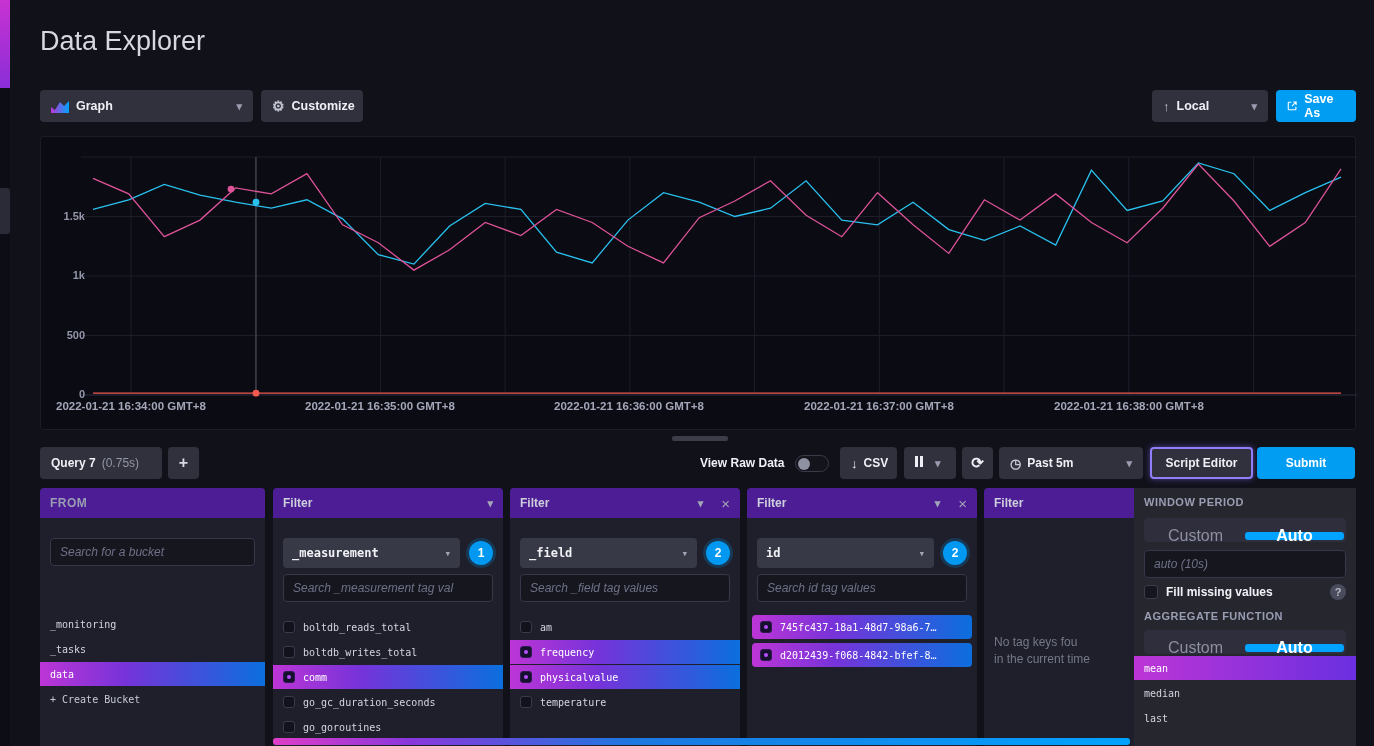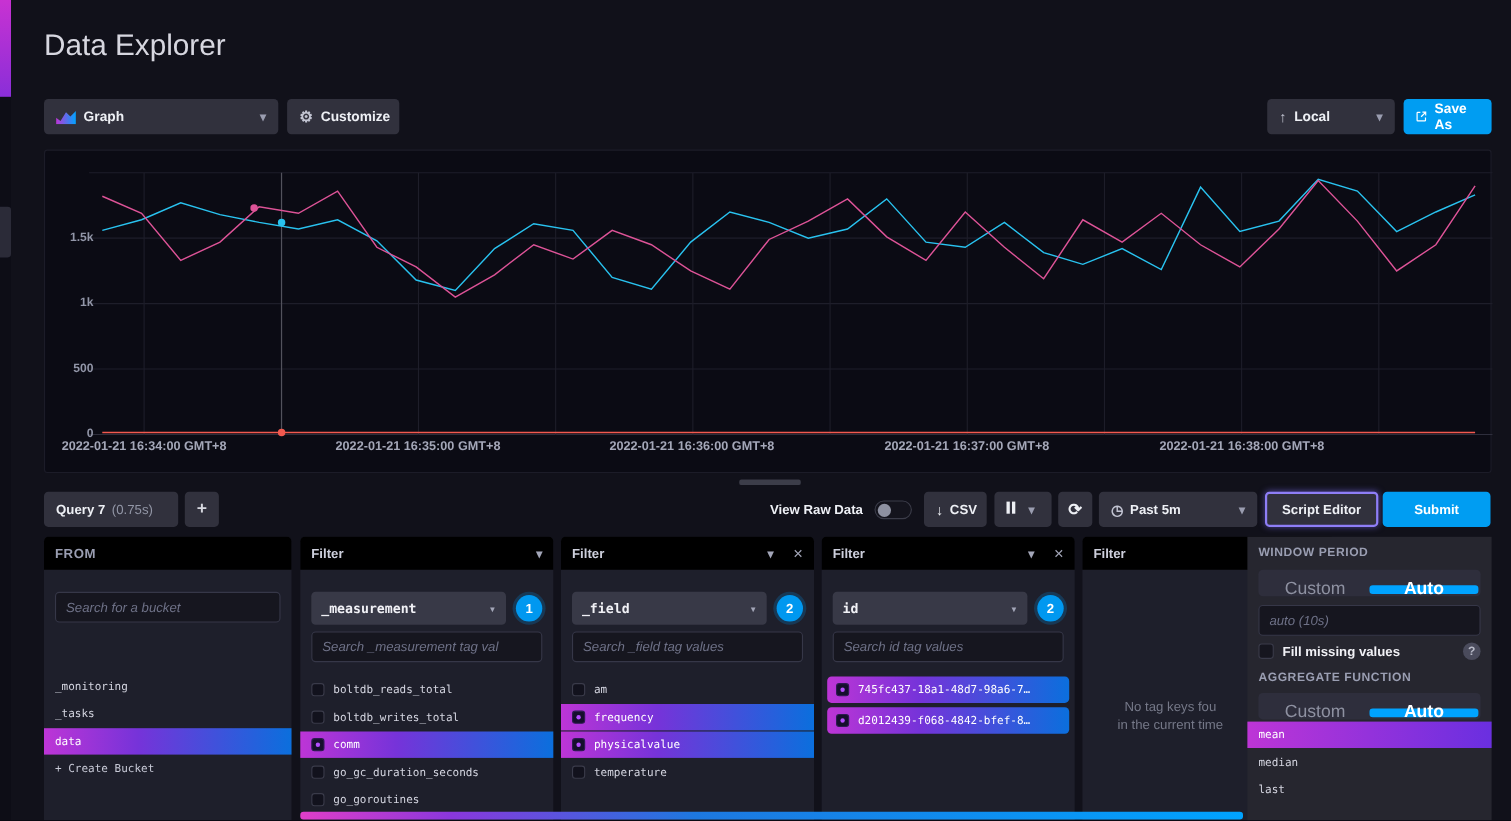--- a/index.html
+++ b/index.html
@@ -53,21 +53,21 @@
   .pause-btn .chev { margin-left:4px; color:#9a9db0; font-size:11px; }
   .refresh-btn { left:962px; width:31px; justify-content:center; font-size:15px; }
   .range-dd { left:999px; width:144px; }
   .range-dd .chev { margin-left:auto; color:#9a9db0; font-size:11px; }
   .clock-icon { font-size:13px; color:#c2c4d2; }
   .script-btn { left:1150px; width:103px; justify-content:center; border:2px solid #8e7ef7;
     box-shadow:0 0 6px rgba(126,112,245,.55); }
   .submit-btn { left:1257px; width:98px; justify-content:center; background:#009df2; color:#fff; }
   
   .panel { position:absolute; top:488px; height:258px; background:#1e1f2b; border-radius:4px 4px 0 0; }
-  .panel-h { height:30px; background:#000000; border-radius:4px 4px 0 0; display:flex; align-items:center;
+  .panel-h { height:30px; background:#4c1d95; border-radius:4px 4px 0 0; display:flex; align-items:center;
     padding:0 10px; font-size:12px; font-weight:bold; color:#cdcfdc; }
   .panel-h .chev { color:#a3a6b8; font-size:11px; }
   .panel-h .close { color:#a3a6b8; font-size:15px; font-weight:normal; cursor:pointer; }
   .from-title { color:#9a9eb2; letter-spacing:.5px; }
   .pbody { padding:20px 10px 0 10px; }
   .search { width:100%; height:28px; background:#16161f; border:1px solid #363748; border-radius:4px;
     color:#d4d5e0; padding:0 9px; font-size:12px; outline:none; }
   .search::placeholder { color:#6e7187; font-style:italic; }
   .dd-row { display:flex; align-items:center; gap:9px; }
   .tag-dd { flex:1; height:30px; background:#383947; border-radius:4px; display:flex; align-items:center;
@@ -77,21 +77,21 @@
     display:flex; align-items:center; justify-content:center; box-shadow:0 0 0 3px rgba(0,152,240,.22); flex:none; }
   .list { margin-top:13px; }
   .row { height:24px; margin-bottom:1px; display:flex; align-items:center; gap:8px; padding-left:10px;
     font-family:"DejaVu Sans Mono", monospace; font-size:10px; color:#d4d5e0; cursor:pointer; }
   .row.sel { background:linear-gradient(90deg,#bd35d6 0%,#7633d9 38%,#0b6fdd 100%); color:#fff; }
   .row.pill { margin:0 5px 4px 5px; border-radius:4px; padding-left:8px; }
   .cb { width:12px; height:12px; border-radius:3px; background:#12121d; border:1px solid #3a3b4a; flex:none; position:relative; }
   .row.sel .cb { background:#160f2d; border-color:#2c1c50; }
   .row.sel .cb::after { content:""; position:absolute; inset:3px; border-radius:50%; background:#b44eff; }
   .create-bucket { color:#c7c9d6; font-family:"DejaVu Sans Mono", monospace; }
-  .empty-txt { margin-top:96px; width:140px; text-align:center; font-size:12px; color:#757888; line-height:17px; }
+  .empty-txt { margin-top:96px; width:140px; text-align:left; font-size:12px; color:#757888; line-height:17px; }
   
   .p-from { left:40px; width:225px; }
   .p-f1 { left:273px; width:230px; }
   .p-f2 { left:510px; width:230px; }
   .p-f3 { left:747px; width:230px; }
   .p-f4 { left:984px; width:230px; }
   .from-list { margin-top:46px; }
   
   .opts { position:absolute; left:1134px; top:488px; width:222px; height:258px; background:#26262f; z-index:3; }
   .opt-title { position:absolute; left:10px; font-size:11px; font-weight:bold; letter-spacing:.5px; color:#9a9eb2; }

